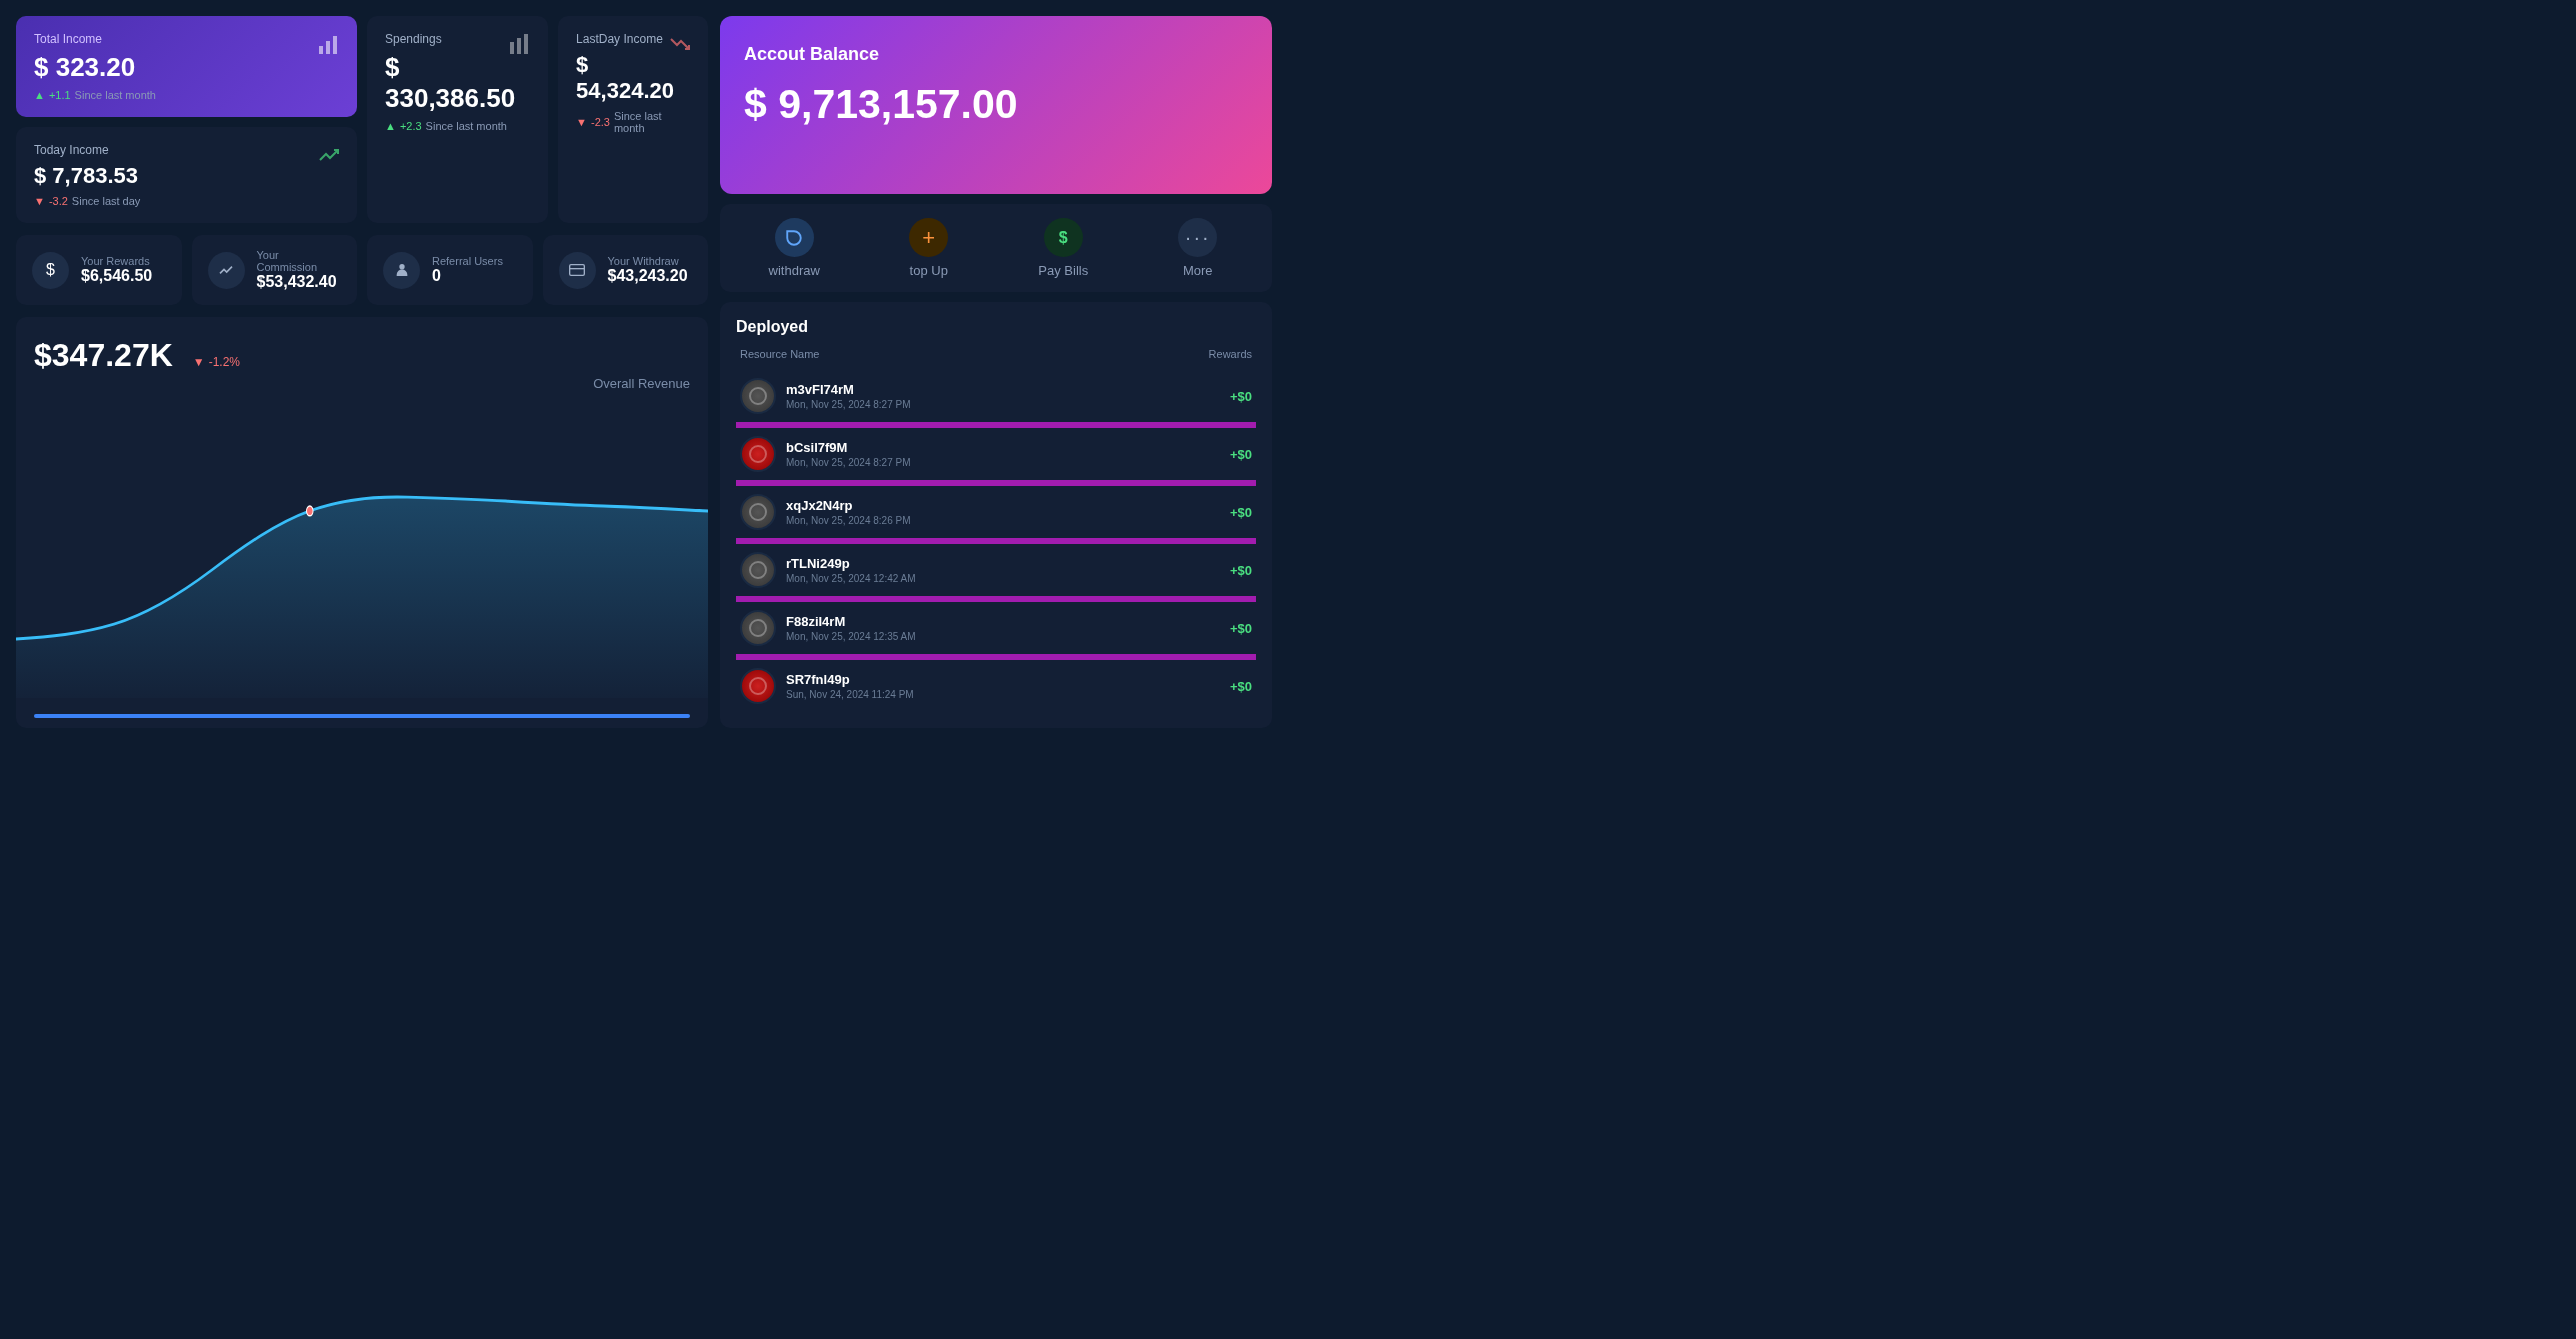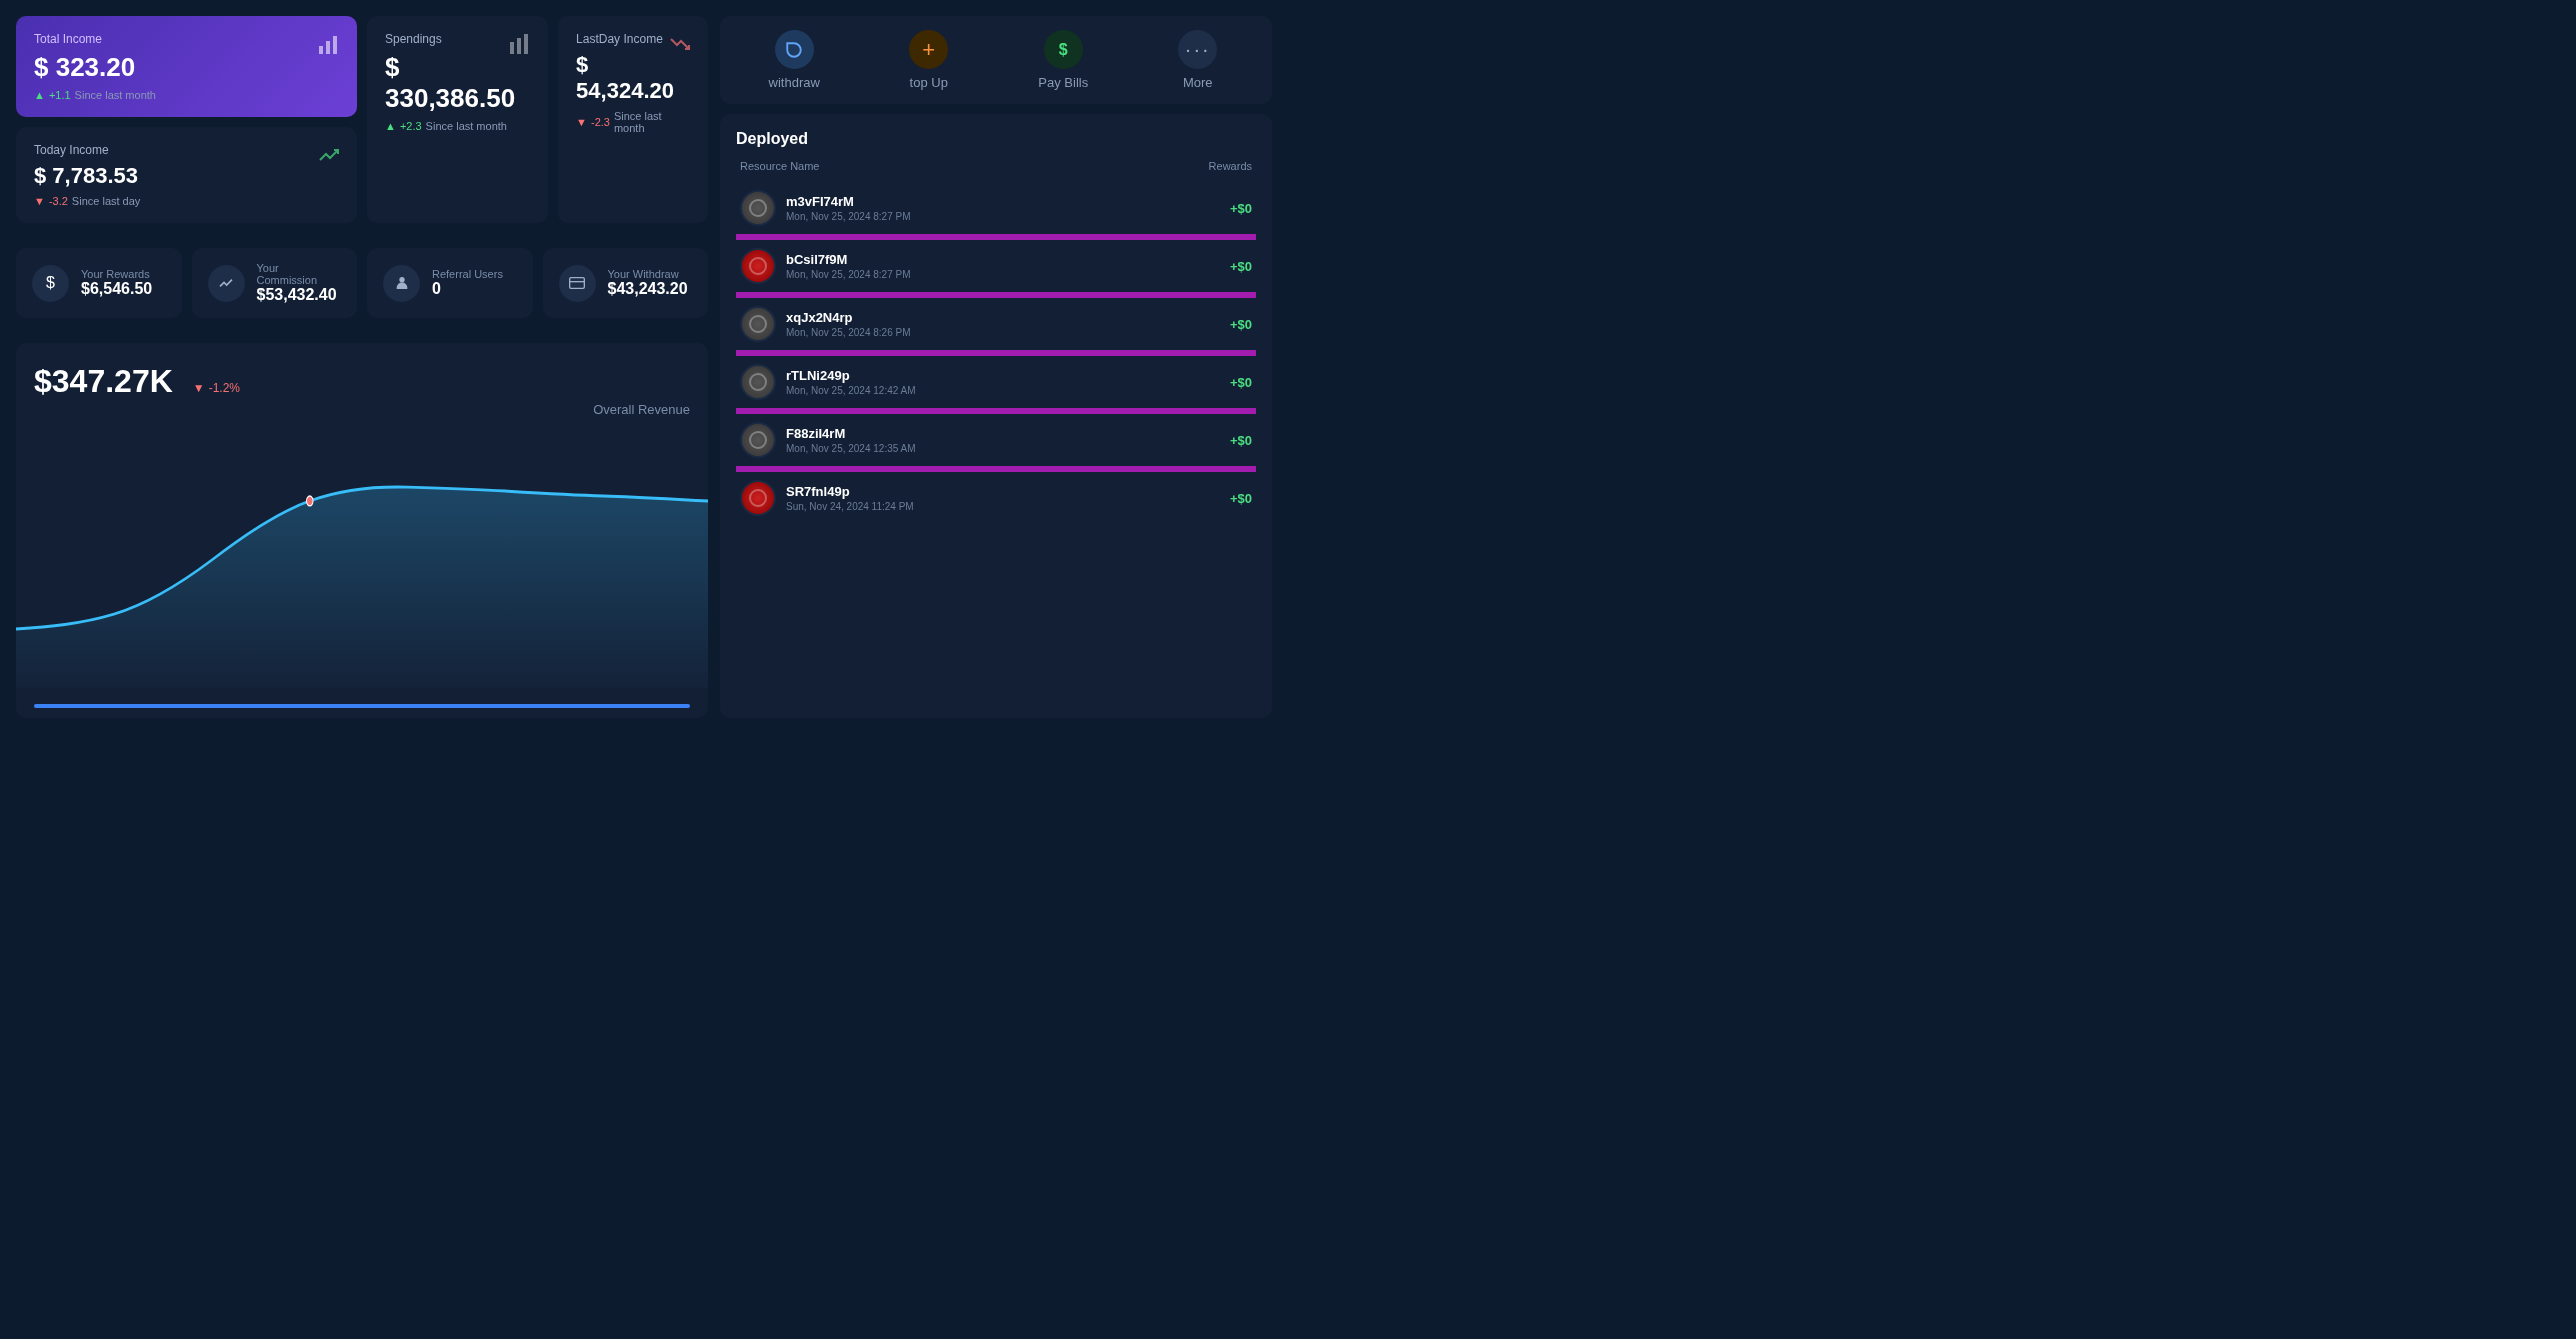--- a/index.html
+++ b/index.html
@@ -14,21 +14,21 @@
     .dashboard {
       display: grid;
       grid-template-columns: 1fr 552px;
       gap: 0;
       padding: 16px;
       gap: 12px;
     }
     .left-panel {
       display: flex;
       flex-direction: column;
-      gap: 25px;
+      gap: 12px;
     }
     .top-cards {
       display: grid;
       grid-template-columns: 1fr 1fr;
       gap: 10px;
     }
     .card {
       background: #131f35;
       border-radius: 10px;
       padding: 16px 18px;
@@ -443,20 +443,24 @@
 
       <div class="scroll-bar">
         <div class="scroll-indicator"></div>
       </div>
     </div>
 
   </div>
 
   <div class="right-panel">
 
+    <div class="balance-card">
+      <div class="balance-title">Accout Balance</div>
+      <div class="balance-amount">$ 9,713,157.00</div>
+    </div>
 
     <div class="action-row">
       <div class="action-item">
         <div class="action-icon blue">
           <svg width="18" height="18" viewBox="0 0 24 24" fill="none" stroke="#60a5fa" stroke-width="2.5">
             <path d="M3 12a9 9 0 1 0 9-9"></path>
             <polyline points="3,12 3,3 12,3"></polyline>
           </svg>
         </div>
         <div class="action-label">withdraw</div>

